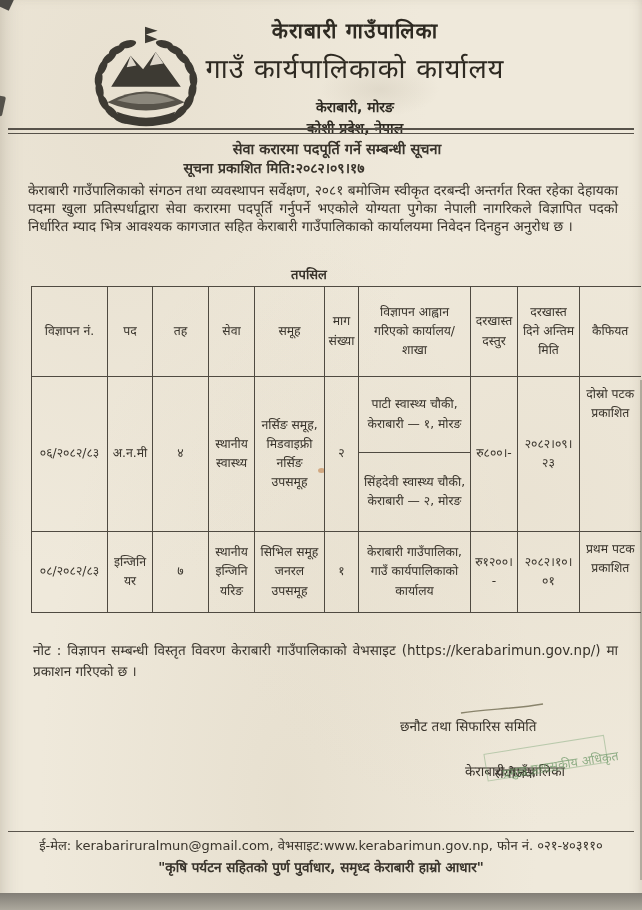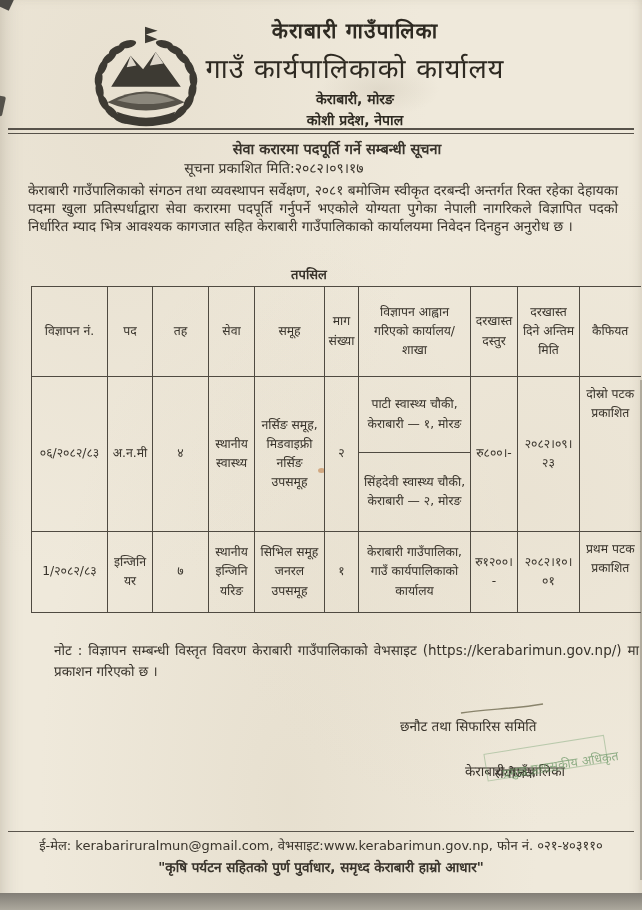--- a/index.html
+++ b/index.html
@@ -17,43 +17,43 @@
       #efe9db;
     box-shadow:inset 14px 0 22px -16px rgba(120,110,90,.45), inset -8px 0 14px -10px rgba(120,110,90,.35);
     overflow:hidden;
   }
   .abs{position:absolute;}
   
   #logo{left:88px;top:24px;width:116px;height:108px;}
   #head-block{left:140px;top:16px;width:430px;text-align:center;color:#2e2a22;}
   .muni{font-size:21px;font-weight:bold;letter-spacing:1px;}
   .office{font-size:27px;font-weight:normal;margin-top:5px;letter-spacing:1px;}
-  .addr{font-size:14px;font-weight:bold;margin-top:3px;}
+  .addr{font-size:14px;font-weight:bold;margin-top:11px;}
   .prov{font-size:14px;font-weight:bold;margin-top:2px;}
   .rule-double{left:8px;top:128px;width:626px;border-top:2px solid #57524a;border-bottom:1.5px solid #57524a;height:3px;}
   
   .notice-title{left:16px;top:138px;width:642px;text-align:center;font-size:14.5px;font-weight:bold;}
-  .notice-date{left:0;top:158px;width:548px;text-align:center;font-size:14px;font-weight:normal;}
+  .notice-date{left:0;top:158px;width:548px;text-align:center;font-size:14px;font-weight:bold;}
   .body-par{left:28px;top:181px;width:590px;font-size:13.8px;line-height:18px;text-align:justify;}
   .tapasil{left:0;top:265px;width:618px;text-align:center;font-size:13px;font-weight:bold;}
   
   #tbl{left:31px;top:286px;}
   table{border-collapse:collapse;table-layout:fixed;width:609px;}
   th,td{
     border:1px solid #4f4a41;font-weight:normal;
     text-align:center;vertical-align:middle;
     font-size:12.3px;line-height:1.55;padding:2px 3px;
     overflow:hidden;word-wrap:break-word;
   }
   th:last-child,td:last-child{border-right:none;}
   tr.hdr{height:90px;}
   tr.r1a{height:76px;} tr.r1b{height:79px;} tr.r2{height:81px;}
   td.remarks{vertical-align:top;padding-top:8px;}
   
-  .note{left:33px;top:640px;width:585px;font-size:13.5px;line-height:21px;text-align:justify;margin-left:21px;}
+  .note{left:33px;top:640px;width:585px;font-size:13.5px;line-height:21px;text-align:justify;}
   #sig-scribble{left:455px;top:682px;width:110px;height:40px;}
   .sig-role{left:430px;top:716px;width:170px;text-align:center;font-size:13.5px;margin-top:48px;}
   .sig-committee{left:400px;top:717px;width:230px;font-size:13.5px;}
   .sig-org{left:400px;top:762px;width:230px;text-align:center;font-size:13.5px;}
   #stamp{
     left:468px;top:756px;width:185px;
     transform:rotate(-9deg);color:rgba(105,150,100,.72);
     font-size:12.5px;text-align:center;line-height:17px;
   }
   #stamp .stamp-box{
@@ -178,21 +178,21 @@
         <td rowspan="2">२</td>
         <td>पाटी स्वास्थ्य चौकी, केराबारी — १, मोरङ</td>
         <td rowspan="2">रु८००।-</td>
         <td rowspan="2">२०८२।०९।२३</td>
         <td rowspan="2" class="remarks">दोस्रो पटक प्रकाशित</td>
       </tr>
       <tr class="r1b">
         <td>सिंहदेवी स्वास्थ्य चौकी, केराबारी — २, मोरङ</td>
       </tr>
       <tr class="r2">
-        <td>1/२०८२/८३</td>
+        <td>०८/२०८२/८३</td>
         <td>इन्जिनियर</td>
         <td>७</td>
         <td>स्थानीय इन्जिनियरिङ</td>
         <td>सिभिल समूह जनरल उपसमूह</td>
         <td>१</td>
         <td>केराबारी गाउँपालिका, गाउँ कार्यपालिकाको कार्यालय</td>
         <td>रु१२००।-</td>
         <td>२०८२।१०।०१</td>
         <td class="remarks">प्रथम पटक प्रकाशित</td>
       </tr>

